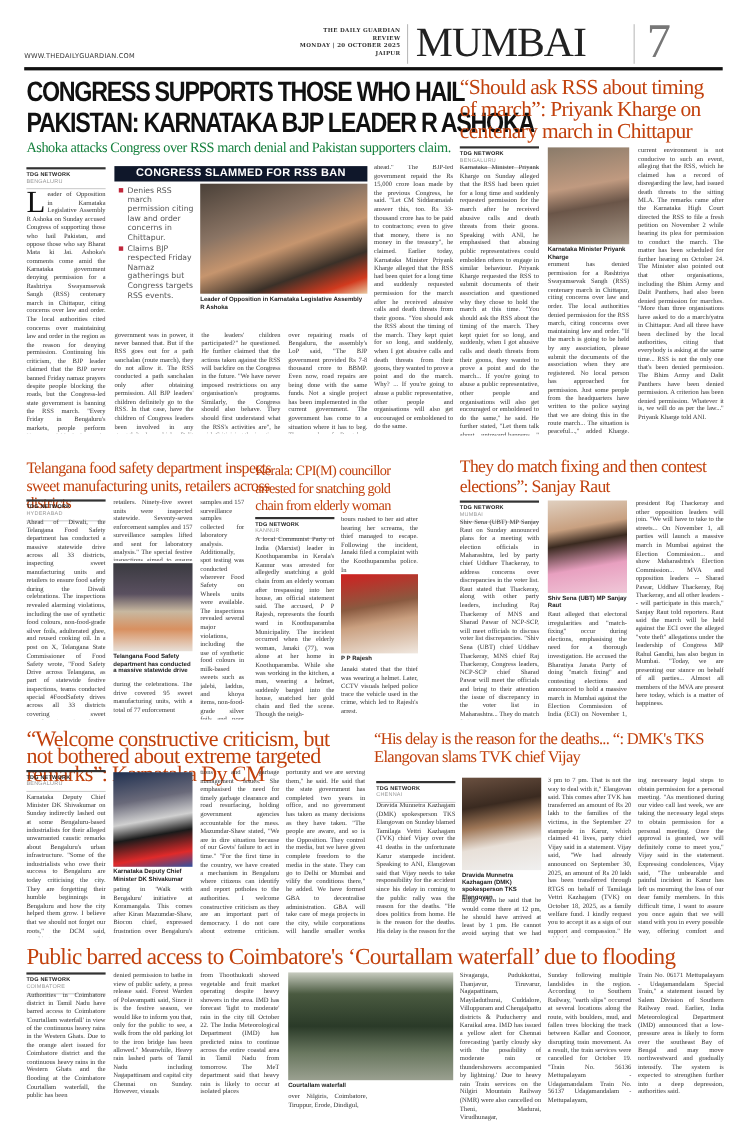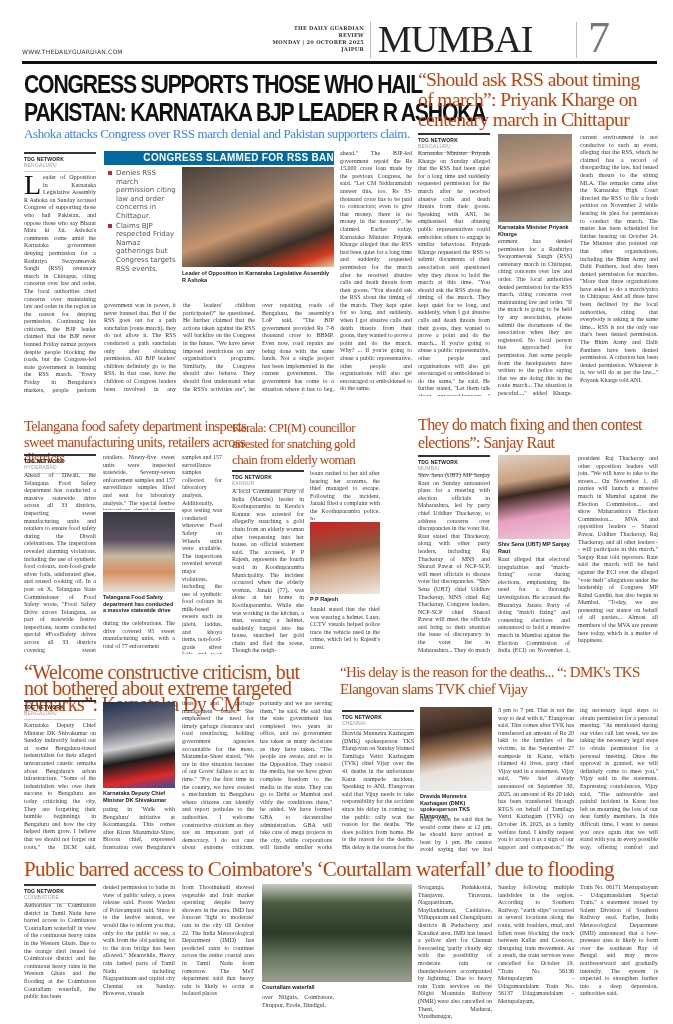--- a/index.html
+++ b/index.html
@@ -6,27 +6,27 @@
 body{width:673px;height:1024px;background:#fff;font-family:"DejaVu Serif",serif;color:#222;overflow:hidden;position:relative}
 .abs{position:absolute}
 .masthead-url{left:22px;top:48px;font:6px "DejaVu Sans",sans-serif;color:#333;letter-spacing:.2px}
 .masthead-info{left:272px;top:25px;width:92px;text-align:right;font:bold 5px "DejaVu Serif",serif;color:#333;line-height:7px;letter-spacing:.3px}
 .masthead-div1{left:370px;top:22px;width:1px;height:36px;background:#bbb}
 .masthead-section{left:378px;top:18px;font:38px "Liberation Serif",serif;color:#222;letter-spacing:-1px;line-height:42px}
 .masthead-div2{left:576px;top:22px;width:1px;height:36px;background:#bbb}
 .masthead-page{left:588px;top:16px;font:44px "Liberation Serif",serif;color:#777;line-height:44px}
 .top-rule{left:22px;top:61px;width:635px;height:3px;background:#111}
 .lead-head{left:24px;top:70px;width:320px;font:bold 25.5px "Liberation Sans",sans-serif;letter-spacing:-1.4px;line-height:28px;color:#111;transform:scaleX(.83);transform-origin:left top;white-space:nowrap}
-.lead-deck{left:24px;top:126px;width:330px;font:13px "Liberation Serif",serif;color:#3b82f6;letter-spacing:-.4px;white-space:nowrap}
+.lead-deck{left:24px;top:126px;width:330px;font:13px "Liberation Serif",serif;color:#15803d;letter-spacing:-.4px;white-space:nowrap}
 .byline{font:bold 5px "Liberation Sans",sans-serif;color:#222;border-top:2px solid #333;padding-top:2px;letter-spacing:.2px}
 .byline .loc{display:block;font-weight:normal;color:#999;font-size:5px;border-bottom:1px solid #ccc;padding-bottom:3px}
 .col{font:6px "Liberation Serif",serif;line-height:7.6px;color:#333;text-align:justify;overflow:hidden}
 .dropcap{float:left;font:28px "Liberation Serif",serif;line-height:22px;margin-right:2px;color:#111}
 .box{left:104px;top:151px;width:230px;height:148px}
-.box-head{background:#0369a1;color:#fff;font:bold 10px "Liberation Sans",sans-serif;text-align:right;height:14px;line-height:14px;letter-spacing:.3px}
+.box-head{background:#0f172a;color:#fff;font:bold 10px "Liberation Sans",sans-serif;text-align:center;height:14px;line-height:14px;letter-spacing:.3px}
 .bullets{position:absolute;left:4px;top:18px;width:68px;font:7px "DejaVu Sans",sans-serif;color:#555;line-height:8.6px}
 .bullets li{list-style:none;position:relative;padding-left:8px;margin-bottom:1px}
 .bullets li:before{content:"";position:absolute;left:0;top:2px;width:4px;height:4px;background:#c0263a}
 .bullet-last{position:absolute;left:4px;top:135px;width:226px;font:7px "DejaVu Sans",sans-serif;color:#555;padding-left:8px}
 .bullet-last:before{content:"";position:absolute;left:0;top:2px;width:4px;height:4px;background:#c0263a}
 .photo{background:linear-gradient(135deg,#7a6a5a,#b79a7a 40%,#5c4a3a 70%,#c24a2a);}
 .caption{font:bold 5.5px "Liberation Sans",sans-serif;color:#222;line-height:6.5px}
 .head-serif{font-family:"Liberation Serif",serif;color:#c2410c;letter-spacing:-.6px}
 </style>
 </head>

